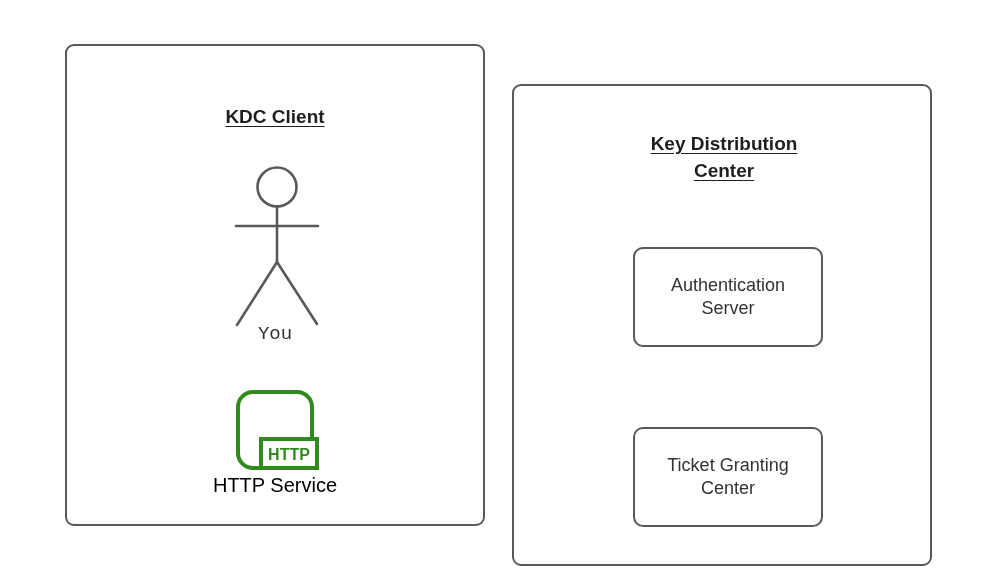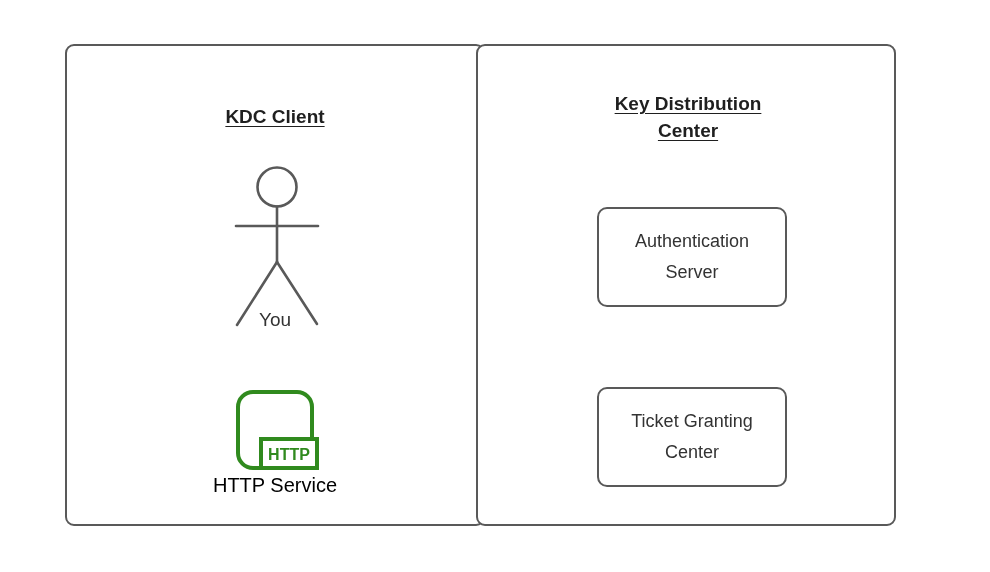--- a/index.html
+++ b/index.html
@@ -20,21 +20,21 @@
     position: absolute;
     top: 44px;
     width: 420px;
     height: 482px;
     background: #ffffff;
     border: 2px solid #595959;
     border-radius: 9px;
     box-sizing: border-box;
   }
   .panel.left  { left: 65px; }
-  .panel.right { left: 476px; }
+  .panel.right { left: 512px; margin-top: 40px; }
 
   .panel-title {
     position: absolute;
     left: 0;
     width: 100%;
     text-align: center;
     font-size: 19px;
     font-weight: bold;
     color: #1f1f1f;
     text-decoration: underline;
@@ -48,26 +48,27 @@
     width: 200px;
   }
 
   .actor-svg {
     position: absolute;
     left: 166px;
     top: 119px;
   }
   .actor-label {
     position: absolute;
-    top: 263px;
+    top: 277px;
     left: 0;
     width: 100%;
     text-align: center;
     font-size: 19px;
     color: #333333;
+    font-family: Liberation Mono, monospace;
   }
 
   .http-icon-svg {
     position: absolute;
     left: 168px;
     top: 343px;
   }
   .http-service-label {
     position: absolute;
     top: 428px;
@@ -85,21 +86,21 @@
     height: 100px;
     background: #ffffff;
     border: 2px solid #595959;
     border-radius: 10px;
     box-sizing: border-box;
     display: flex;
     align-items: center;
     justify-content: center;
     text-align: center;
     font-size: 18px;
-    line-height: 31px;
+    line-height: 23px;
     color: #333333;
   }
   .node .node-label {
     display: inline-block;
     max-width: 152px;
   }
   .node.auth { top: 161px; }
   .node.tgs  { top: 341px; }
 </style>
 </head>

